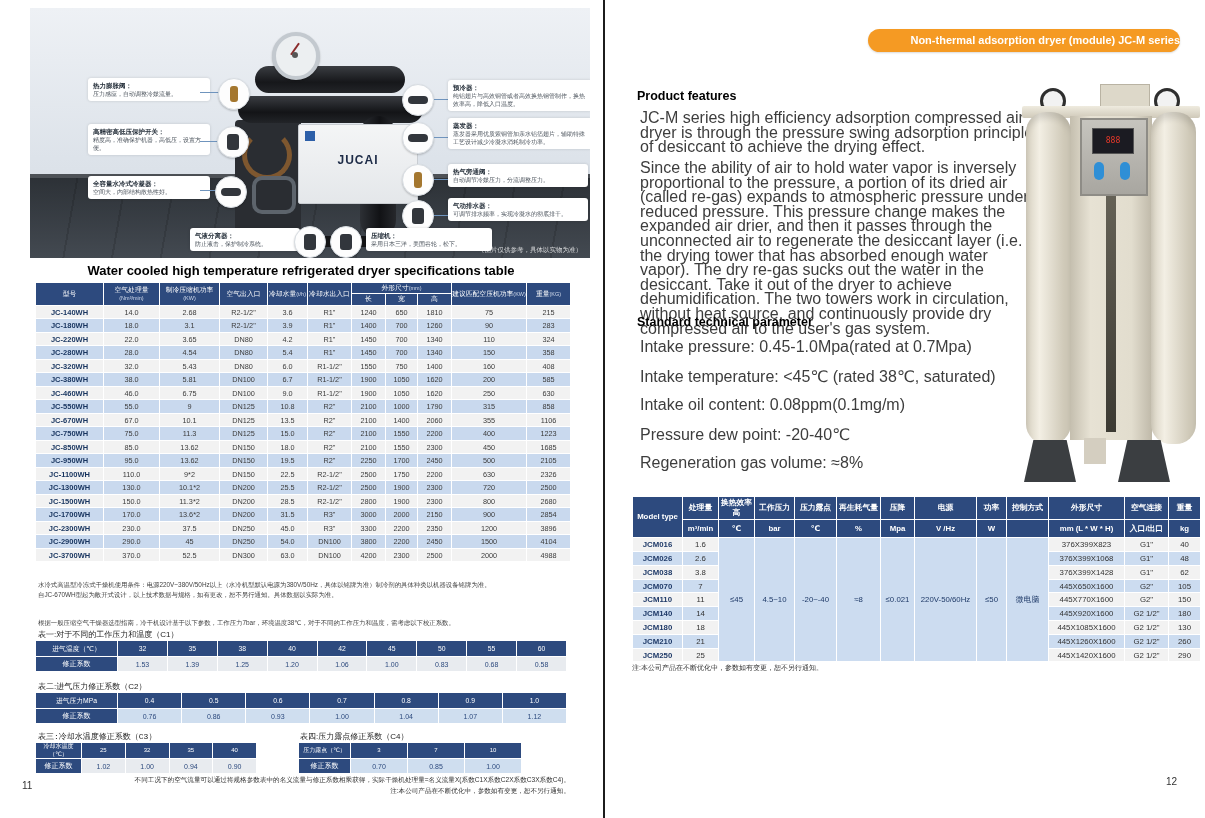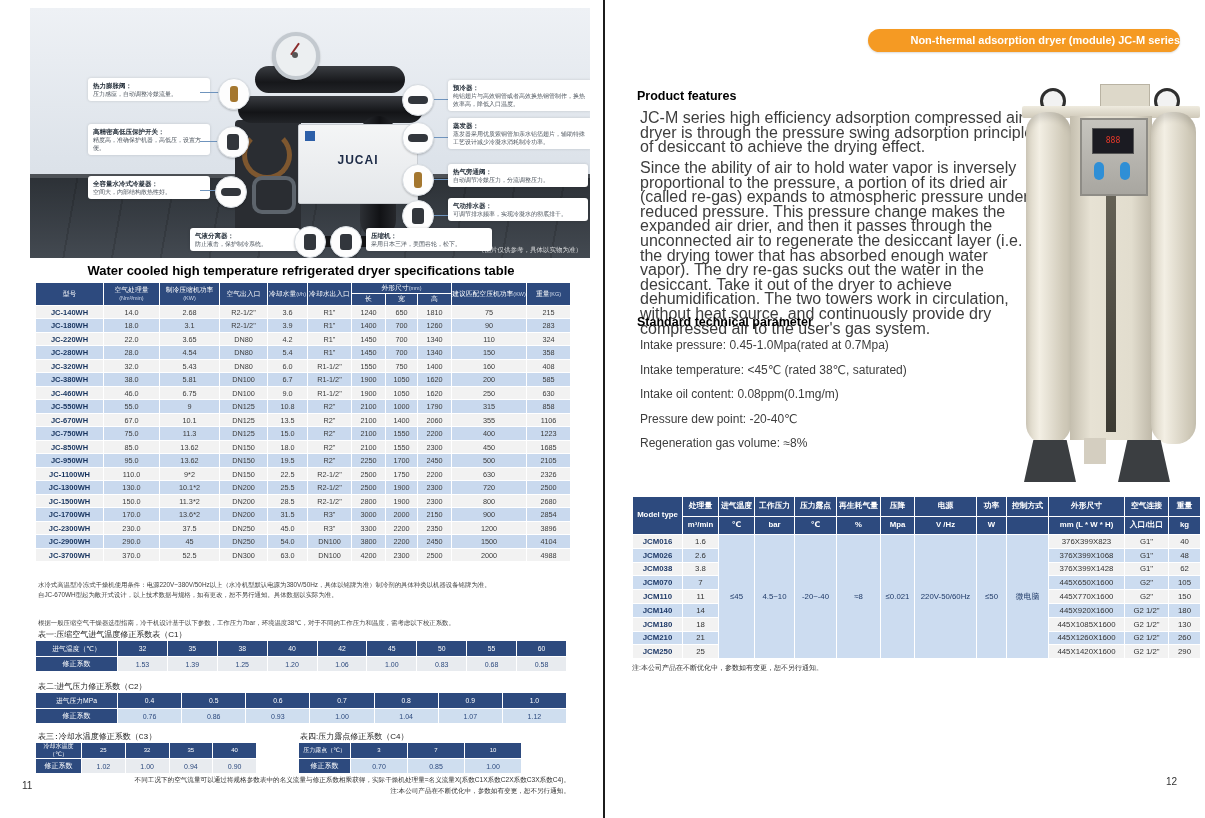--- a/index.html
+++ b/index.html
@@ -62,21 +62,21 @@
   .ctab.blue tr:last-child td:first-child{background:#2d4a7e;color:#fff;}
   .ctab.small tr:first-child td{font-size:6px;line-height:1.2;}
 
   .lfoot{width:540px;text-align:right;font-size:6.6px;color:#333;}
   .pageno{font-size:10px;color:#333;}
 
   
   .banner{left:868px;top:29px;width:312px;height:23px;background:#f59a23;border-radius:12px;color:#fff;font-size:11px;font-weight:bold;text-align:right;line-height:23px;box-shadow:0 1px 2px rgba(0,0,0,.15);}
   .rhead{font-size:12.5px;font-weight:bold;color:#000;}
   .rpara{width:402px;font-size:16px;line-height:14.6px;color:#3d3d3d;}
-  .params .li{font-size:12px;color:#3d3d3d;margin-bottom:10.5px;}
+  .params .li{font-size:16px;color:#3d3d3d;margin-bottom:10.5px;}
 
   
   .rphoto{left:1022px;top:82px;width:178px;height:408px;}
   .tower{top:30px;width:45px;height:332px;border-radius:20px;background:linear-gradient(90deg,#d6d0c0,#f3efe4 30%,#cfc9b8 85%);box-shadow:inset 0 6px 6px rgba(0,0,0,.12);}
   .tower.lft{left:4px;} .tower.rgt{left:129px;}
   .centercol{left:48px;top:34px;width:82px;height:324px;background:linear-gradient(90deg,#c4beae,#e7e2d4 25%,#e2ddce 75%,#bfb9a9);}
   .centerslot{left:84px;top:60px;width:10px;height:290px;background:linear-gradient(#6e6a5e,#3c3a33);}
   .topplate{left:0;top:24px;width:178px;height:12px;background:linear-gradient(#efebdf,#cfc9b9);border-radius:2px;}
   .topbox{left:78px;top:2px;width:48px;height:26px;background:#ddd8c9;border:1px solid #b9b3a3;}
   .rgauge{width:20px;height:20px;border-radius:50%;background:#f2f2f2;border:3px solid #2e2e2e;top:6px;}
@@ -491,21 +491,21 @@
         </tr>
       </tbody>
   </table>
 
   <div class="abs note" style="top:580px;">水冷式高温型冷冻式干燥机使用条件：电源220V~380V/50Hz以上（水冷机型默认电源为380V/50Hz，具体以铭牌为准）制冷剂的具体种类以机器设备铭牌为准。</div>
   <div class="abs note" style="top:590px;">自JC-670WH型起为敞开式设计，以上技术数据与规格，如有更改，恕不另行通知。具体数据以实际为准。</div>
 
   <div class="abs selhead">Selection amendment table</div>
   <div class="abs seldesc">根据一般压缩空气干燥器选型指南，冷干机设计基于以下参数，工作压力7bar，环境温度38℃，对于不同的工作压力和温度，需考虑以下校正系数。</div>
 
-  <div class="abs tcap" style="left:38px;top:629px;">表一:压缩空气进气温度修正系数表（C1）</div>
+  <div class="abs tcap" style="left:38px;top:629px;">表一:对于不同的工作压力和温度（C1）</div>
   <table class="abs ctab" style="left:35px;top:640px;width:532px;">
     <colgroup>
         <col style="width:82px">
       </colgroup>
     <tbody>
         <tr>
           <td>进气温度（℃）</td>
           <td>32</td>
           <td>35</td>
           <td>38</td>
@@ -657,21 +657,21 @@
       <col style="width:30px">
         <col style="width:42px">
         <col style="width:76px">
         <col style="width:44px">
         <col style="width:32px">
     </colgroup>
     <thead>
       <tr>
         <th rowspan="2">Model type</th>
         <th>处理量</th>
-        <th>进气温度</th>
+        <th>换热效率高</th>
         <th>工作压力</th>
         <th>压力露点</th>
         <th>再生耗气量</th>
         <th>压降</th>
         <th>电源</th>
         <th>功率</th>
         <th>控制方式</th>
         <th>外形尺寸</th>
         <th>空气连接</th>
         <th>重量</th>

